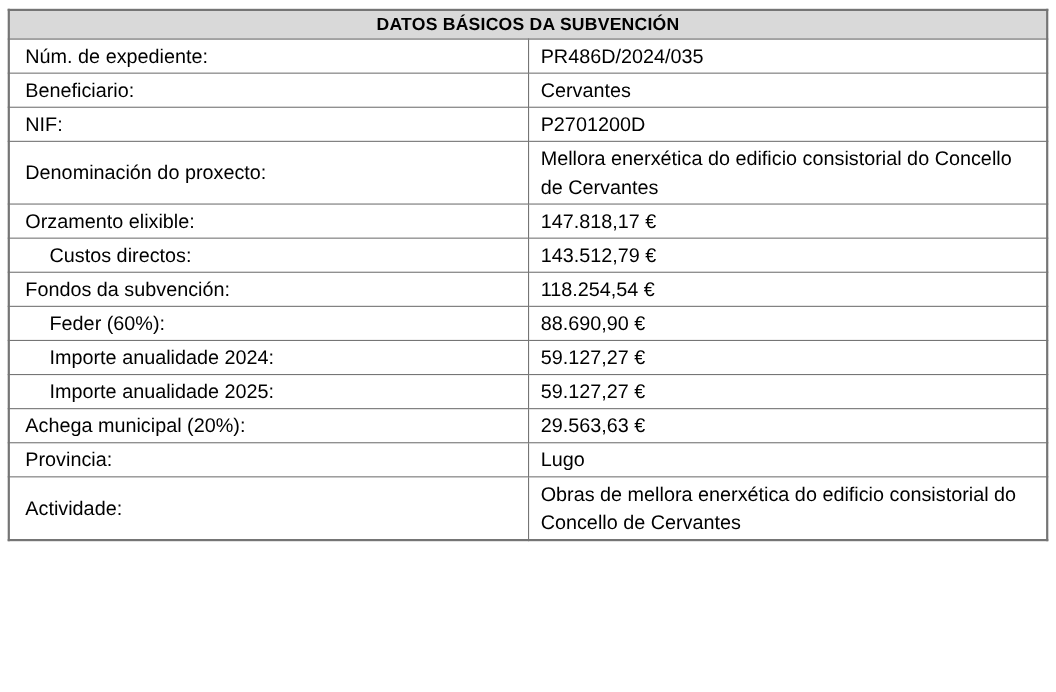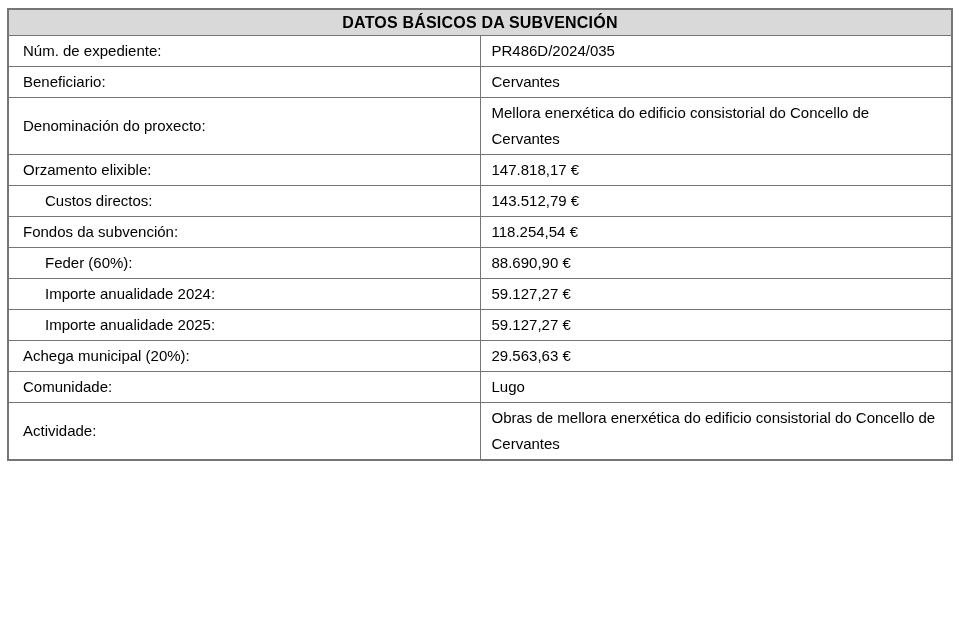--- a/index.html
+++ b/index.html
@@ -36,21 +36,21 @@
     background: var(--header-bg);
     font-weight: bold;
     font-size: 16px;
     line-height: 19px;
     height: 24px;
     padding: 3px 4px;
     text-align: center;
     letter-spacing: 0.2px;
   }
   td {
-    font-size: 15px;
+    font-size: 18px;
     line-height: 26px;
     height: 28px;
     vertical-align: middle;
     padding: 2px 10px;
     overflow: hidden;
   }
   td.label-cell {
     width: 400px;
     padding-left: 14px;
   }
@@ -76,20 +76,24 @@
     <tbody id="table-body">
         <tr>
           <td class="label-cell">Núm. de expediente:</td>
           <td class="value-cell">PR486D/2024/035</td>
         </tr>
         <tr>
           <td class="label-cell">Beneficiario:</td>
           <td class="value-cell">Cervantes</td>
         </tr>
         <tr>
+          <td class="label-cell">NIF:</td>
+          <td class="value-cell">P2701200D</td>
+        </tr>
+        <tr>
           <td class="label-cell">Denominación do proxecto:</td>
           <td class="value-cell">Mellora enerxética do edificio consistorial do Concello de Cervantes</td>
         </tr>
         <tr>
           <td class="label-cell">Orzamento elixible:</td>
           <td class="value-cell">147.818,17 €</td>
         </tr>
         <tr>
           <td class="label-cell indent">Custos directos:</td>
           <td class="value-cell">143.512,79 €</td>
@@ -108,21 +112,21 @@
         </tr>
         <tr>
           <td class="label-cell indent">Importe anualidade 2025:</td>
           <td class="value-cell">59.127,27 €</td>
         </tr>
         <tr>
           <td class="label-cell">Achega municipal (20%):</td>
           <td class="value-cell">29.563,63 €</td>
         </tr>
         <tr>
-          <td class="label-cell">Comunidade:</td>
+          <td class="label-cell">Provincia:</td>
           <td class="value-cell">Lugo</td>
         </tr>
         <tr>
           <td class="label-cell">Actividade:</td>
           <td class="value-cell">Obras de mellora enerxética do edificio consistorial do Concello de Cervantes</td>
         </tr>
       </tbody>
   </table>
 </div>
 

